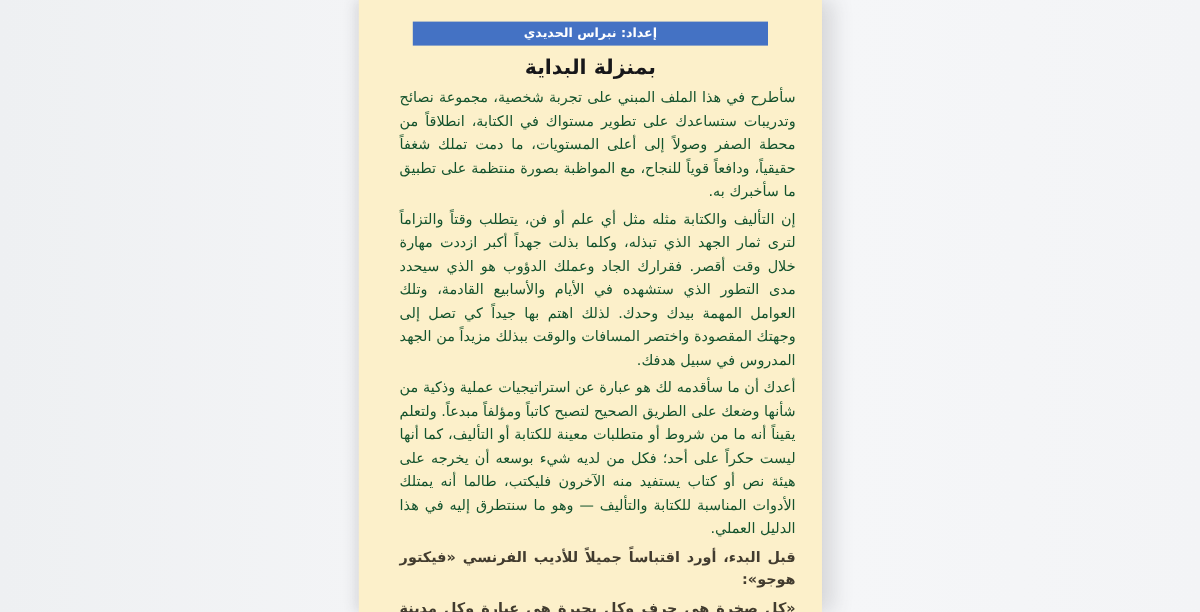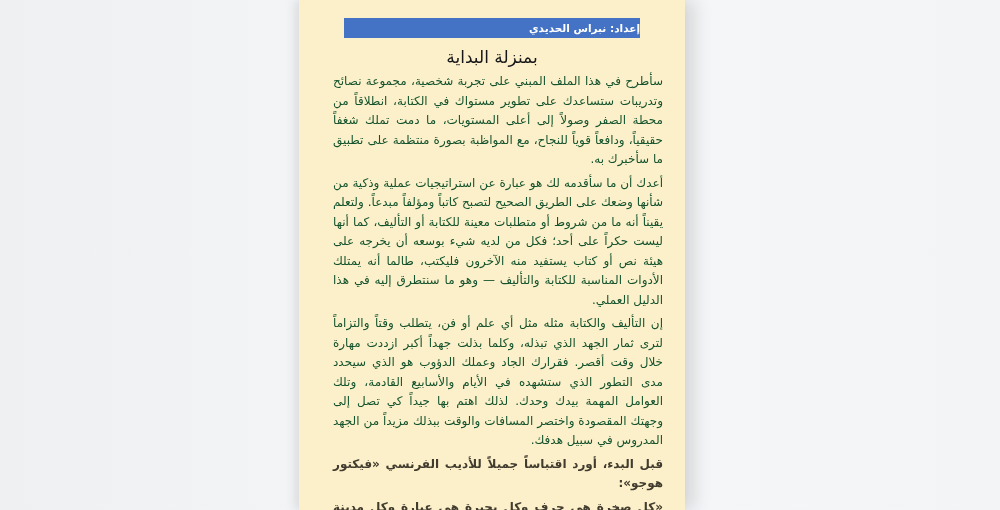--- a/index.html
+++ b/index.html
@@ -22,27 +22,27 @@
     background: #fcf0ca;
     box-shadow: -5px 0 9px rgba(60,60,70,0.10), 10px 0 16px rgba(60,60,70,0.16);
   }
   .banner {
     width: 296px; height: 20px;
     margin: 18px auto 0 auto;
     background: #4472c4;
     color: #ffffff;
     font-size: 10.5px;
     font-weight: bold;
-    display: flex; align-items: center; 
+    display: flex; align-items: center; justify-content: center;
     letter-spacing: 0.2px;
   }
   .page-title {
     text-align: center;
     font-size: 17px;
-    font-weight: normal;
+    font-weight: bold;
     color: #17171a;
     margin: 9px 0 5px 0;
   }
   .content {
     padding: 0 22px 0 34px; 
   }
   .content p {
     margin: 0 0 4px 0;
     font-size: 12px;
     line-height: 19.5px;
@@ -65,23 +65,23 @@
 
     <div class="banner">
       <span>إعداد: نبراس الحديدي</span>
     </div>
 
     <h1 class="page-title">بمنزلة البداية</h1>
 
     <div class="content">
       <p>سأطرح في هذا الملف المبني على تجربة شخصية، مجموعة نصائح وتدريبات ستساعدك على تطوير مستواك في الكتابة، انطلاقاً من محطة الصفر وصولاً إلى أعلى المستويات، ما دمت تملك شغفاً حقيقياً، ودافعاً قوياً للنجاح، مع المواظبة بصورة منتظمة على تطبيق ما سأخبرك به.</p>
 
+      <p>إن التأليف والكتابة مثله مثل أي علم أو فن، يتطلب وقتاً والتزاماً لترى ثمار الجهد الذي تبذله، وكلما بذلت جهداً أكبر ازددت مهارة خلال وقت أقصر. فقرارك الجاد وعملك الدؤوب هو الذي سيحدد مدى التطور الذي ستشهده في الأيام والأسابيع القادمة، وتلك العوامل المهمة بيدك وحدك. لذلك اهتم بها جيداً كي تصل إلى وجهتك المقصودة واختصر المسافات والوقت ببذلك مزيداً من الجهد المدروس في سبيل هدفك.</p>
+
       <p>أعدك أن ما سأقدمه لك هو عبارة عن استراتيجيات عملية وذكية من شأنها وضعك على الطريق الصحيح لتصبح كاتباً ومؤلفاً مبدعاً. ولتعلم يقيناً أنه ما من شروط أو متطلبات معينة للكتابة أو التأليف، كما أنها ليست حكراً على أحد؛ فكل من لديه شيء بوسعه أن يخرجه على هيئة نص أو كتاب يستفيد منه الآخرون فليكتب، طالما أنه يمتلك الأدوات المناسبة للكتابة والتأليف — وهو ما سنتطرق إليه في هذا الدليل العملي.</p>
-
-      <p>إن التأليف والكتابة مثله مثل أي علم أو فن، يتطلب وقتاً والتزاماً لترى ثمار الجهد الذي تبذله، وكلما بذلت جهداً أكبر ازددت مهارة خلال وقت أقصر. فقرارك الجاد وعملك الدؤوب هو الذي سيحدد مدى التطور الذي ستشهده في الأيام والأسابيع القادمة، وتلك العوامل المهمة بيدك وحدك. لذلك اهتم بها جيداً كي تصل إلى وجهتك المقصودة واختصر المسافات والوقت ببذلك مزيداً من الجهد المدروس في سبيل هدفك.</p>
 
       <p class="quote-intro">قبل البدء، أورد اقتباساً جميلاً للأديب الفرنسي «فيكتور هوجو»:</p>
 
       <p class="quote">«كل صخرة هي حرف وكل بحيرة هي عبارة وكل مدينة هي وقفة، فوق كل مقطع وفوق كل صفحة لي هناك دائماً شيء من ظلال السحب أو زبد البحر».</p>
 
     </div>
 
   </div>
 </div>
 

